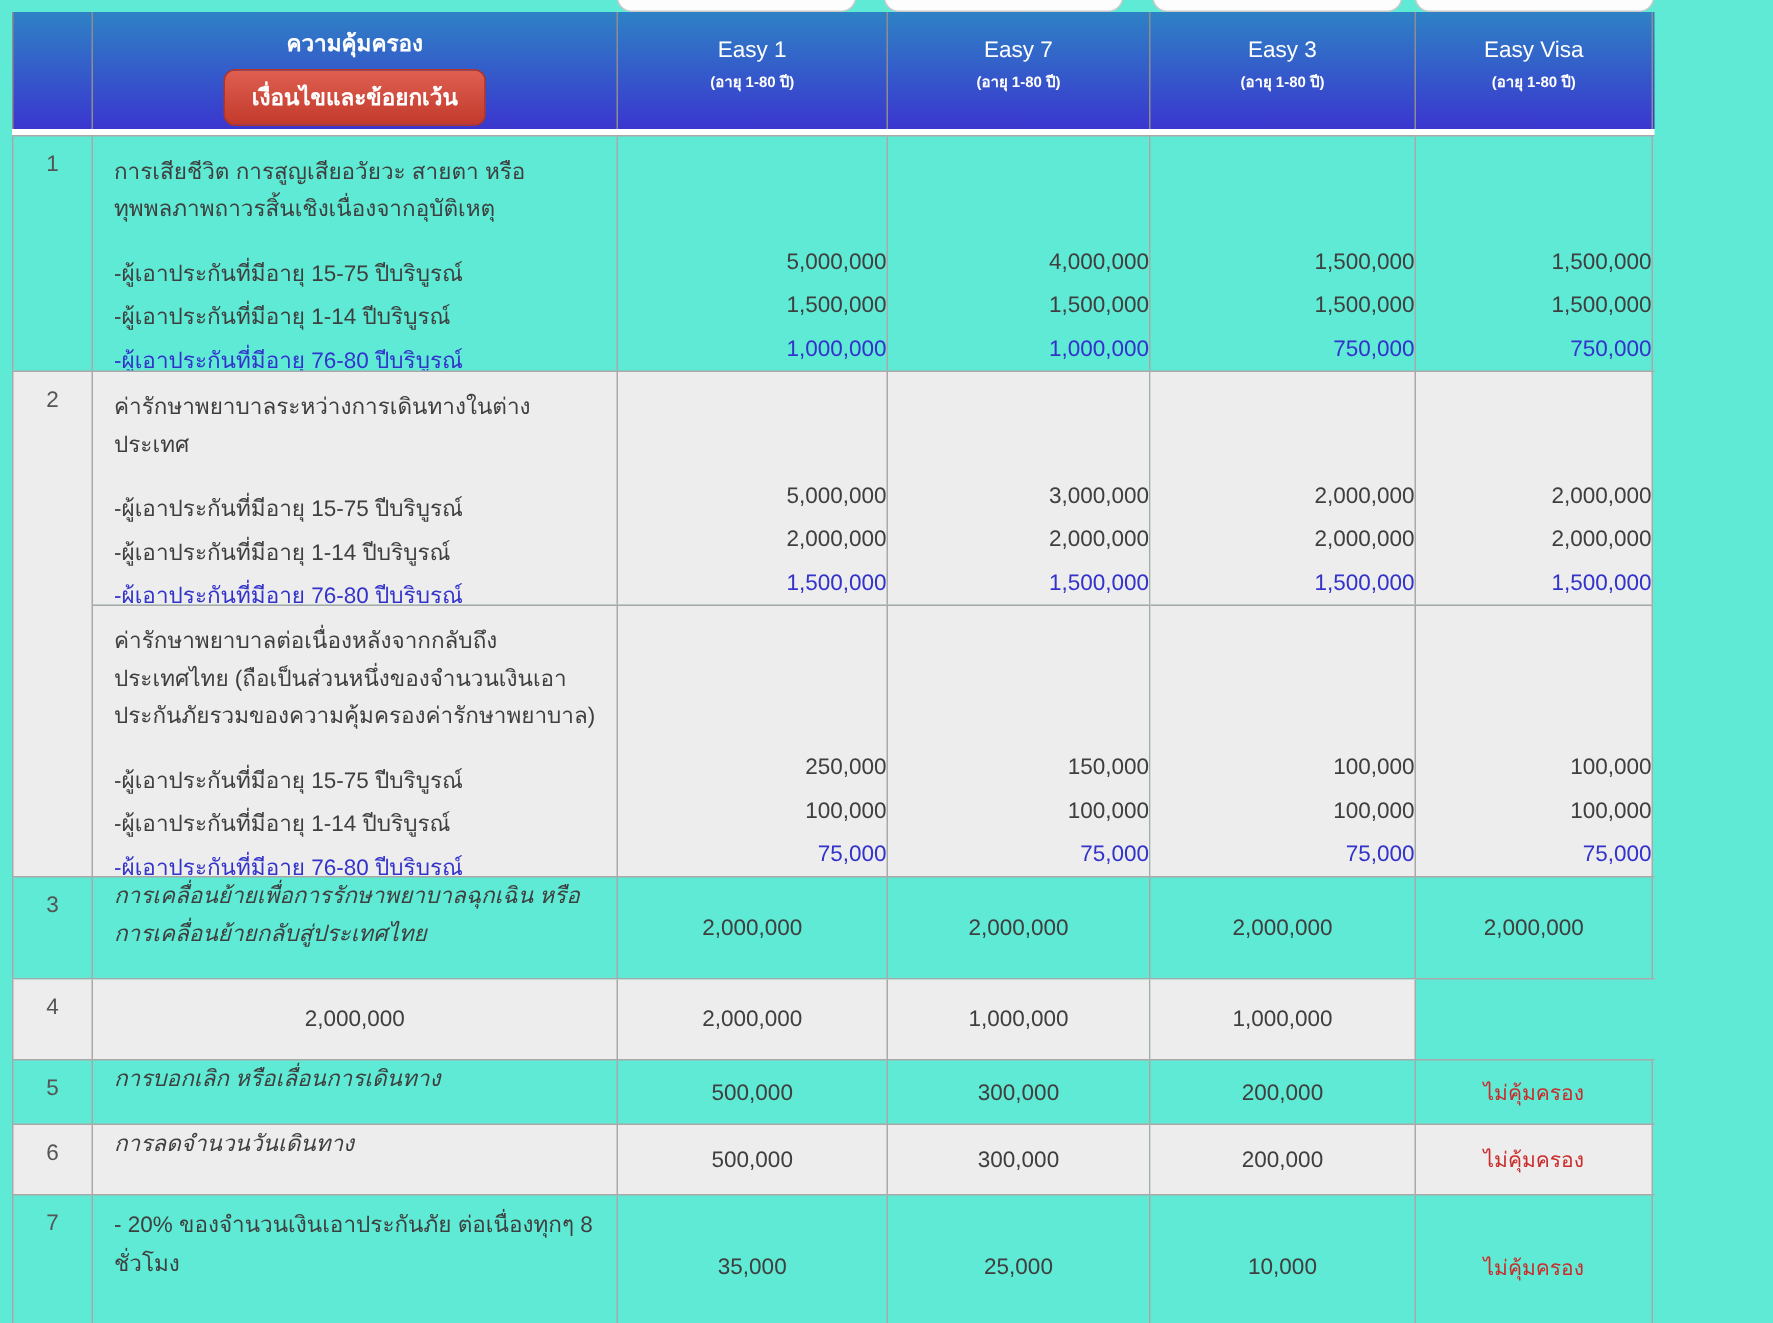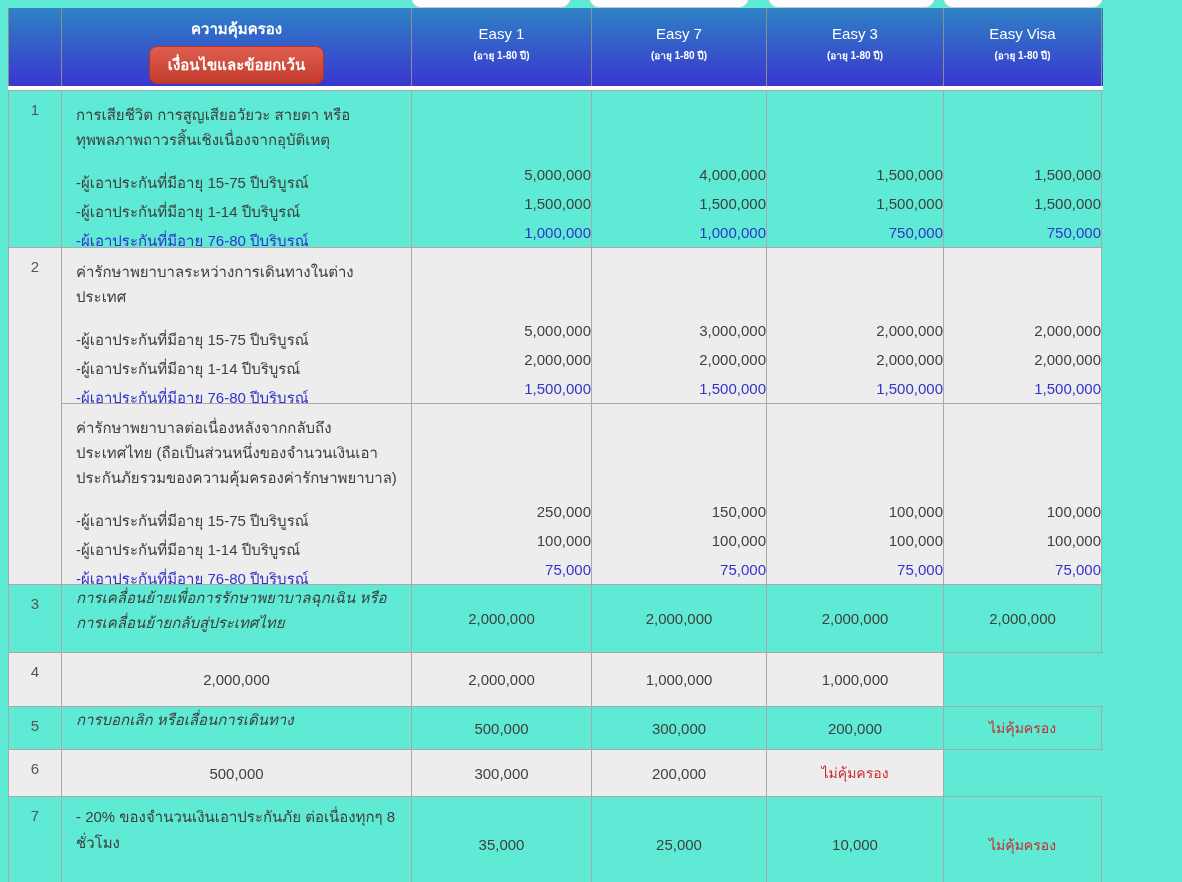--- a/index.html
+++ b/index.html
@@ -240,20 +240,23 @@
       <div class="c vcenter">
           <span>200,000</span>
         </div>
       <div class="c vcenter">
           <span class="neg">ไม่คุ้มครอง</span>
         </div>
     </div>
 
     <div class="sect sec6 grid6">
       <div class="c first num alt">6</div>
+      <div class="c desc-center alt">
+        <div>การลดจำนวนวันเดินทาง</div>
+      </div>
       <div class="c vcenter alt">
           <span>500,000</span>
         </div>
       <div class="c vcenter alt">
           <span>300,000</span>
         </div>
       <div class="c vcenter alt">
           <span>200,000</span>
         </div>
       <div class="c vcenter alt">

